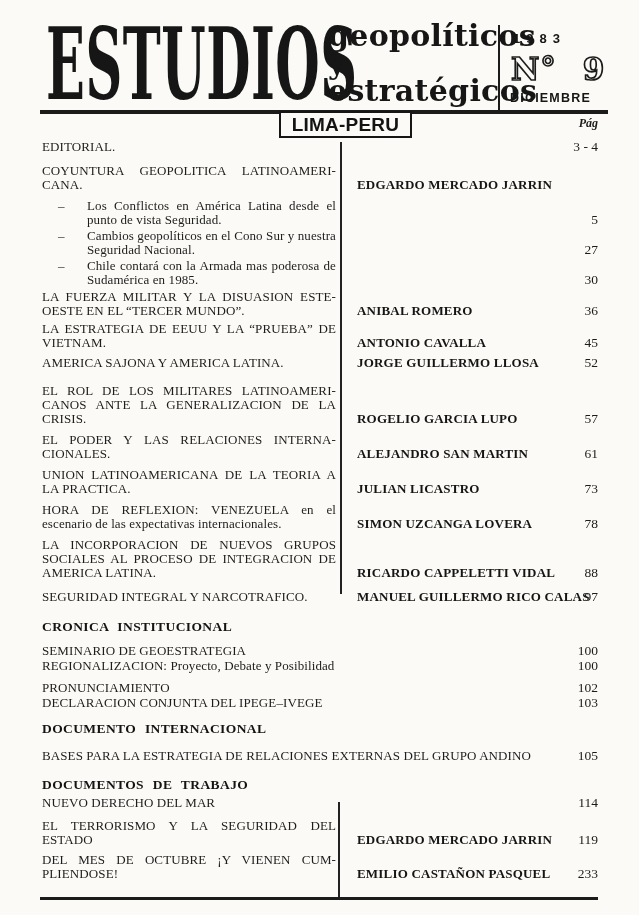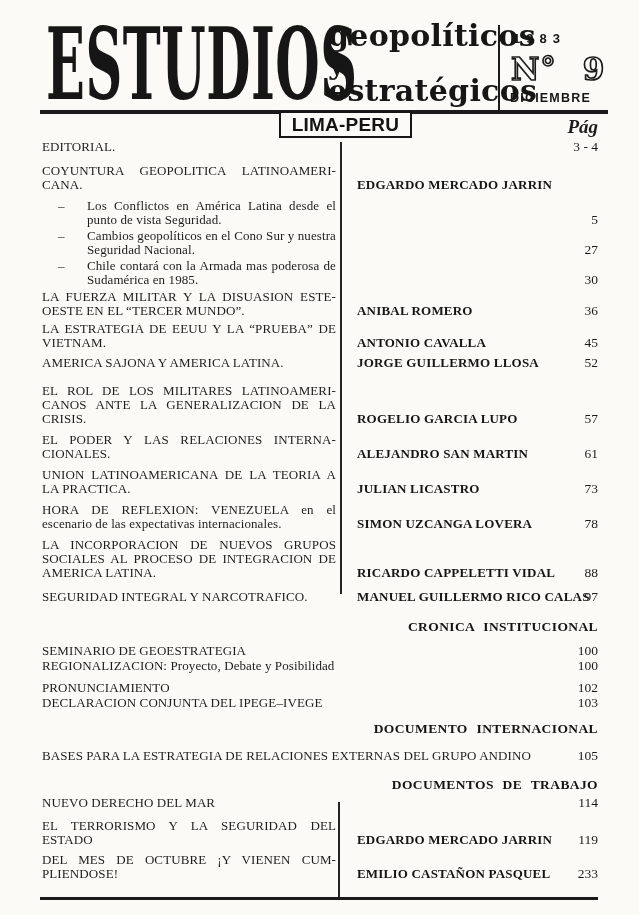--- a/index.html
+++ b/index.html
@@ -42,21 +42,21 @@
   .top-rule{position:absolute;left:40px;top:110px;width:568px;height:3.5px;background:#1b1b1b;}
   .location-badge{
     position:absolute;left:279px;top:111px;width:133px;height:27px;
     background:#fbfaf6;border:2.5px solid #161616;box-sizing:border-box;
     display:flex;align-items:center;justify-content:center;
     font-family:"Liberation Sans", sans-serif;font-weight:900;
     font-size:19px;letter-spacing:0.2px;color:#131313;
   }
   .page-col-label{
     position:absolute;left:520px;top:116px;width:78px;text-align:right;
-    font-style:italic;font-weight:bold;font-size:19px;color:#1c1c1c;
+    font-style:italic;font-weight:bold;font-size:12px;color:#1c1c1c;
   }
   
   .divider-1{position:absolute;left:340px;top:142px;width:1.6px;height:452px;background:#222;}
   .divider-2{position:absolute;left:338px;top:802px;width:1.6px;height:96px;background:#222;}
   .bottom-rule{position:absolute;left:40px;top:897px;width:558px;height:2.5px;background:#1b1b1b;}
   
   .toc{position:absolute;left:42px;top:140px;width:556px;font-size:13px;line-height:14px;}
   .row{display:flex;align-items:flex-end;}
   .col-title{
     width:294px;box-sizing:border-box;text-align:justify;
@@ -64,21 +64,21 @@
   }
   .row.sub .col-title{padding-left:45px;position:relative;text-align:justify;}
   .dash{position:absolute;left:16px;top:0;}
   .col-author{
     flex:1;padding-left:21px;font-weight:bold;white-space:nowrap;
     letter-spacing:0.2px;color:#151515;min-width:0;
   }
   .col-page{width:40px;text-align:right;white-space:nowrap;font-size:13.5px;color:#1b1b1b;}
   .row.full .col-title{width:auto;flex:1;text-align:left;white-space:nowrap;}
   .heading{
-    text-align:right;font-weight:bold;font-size:13.5px;line-height:15px;
+    text-align:left;font-weight:bold;font-size:13.5px;line-height:15px;
     letter-spacing:0.4px;word-spacing:5px;color:#141414;
   }
   
   .mt1{margin-top:1px}.mt2{margin-top:2px}.mt3{margin-top:3px}
   .mt6{margin-top:6px}.mt7{margin-top:7px}.mt8{margin-top:8px}
   .mt9{margin-top:9px}.mt10{margin-top:10px}.mt11{margin-top:11px}
   .mt12{margin-top:4px}.mt13{margin-top:13px}.mt14{margin-top:14px}
   .mt15{margin-top:15px}
 </style>
 </head>

